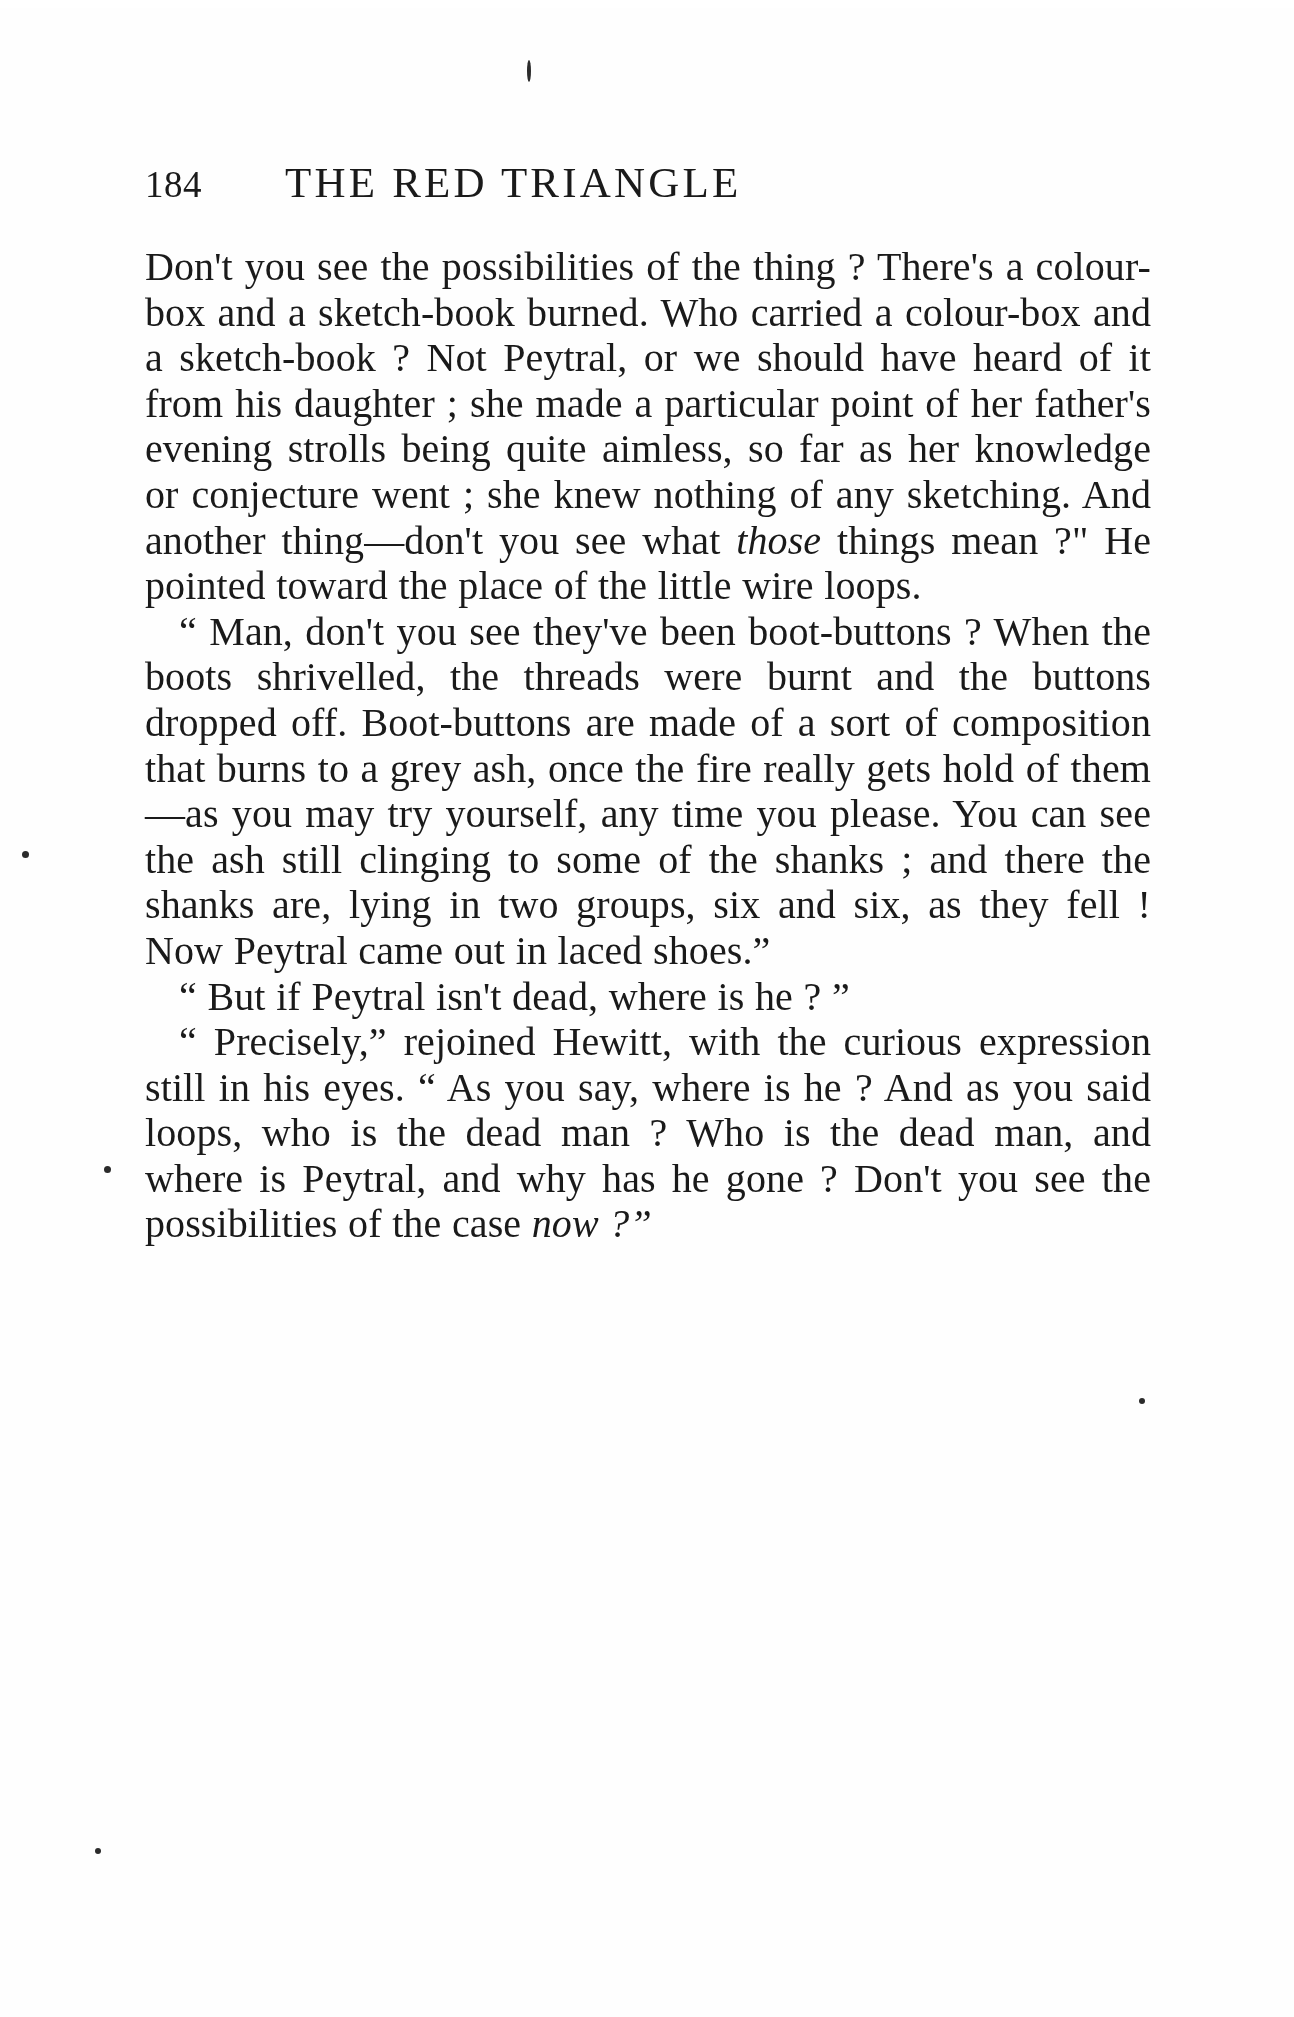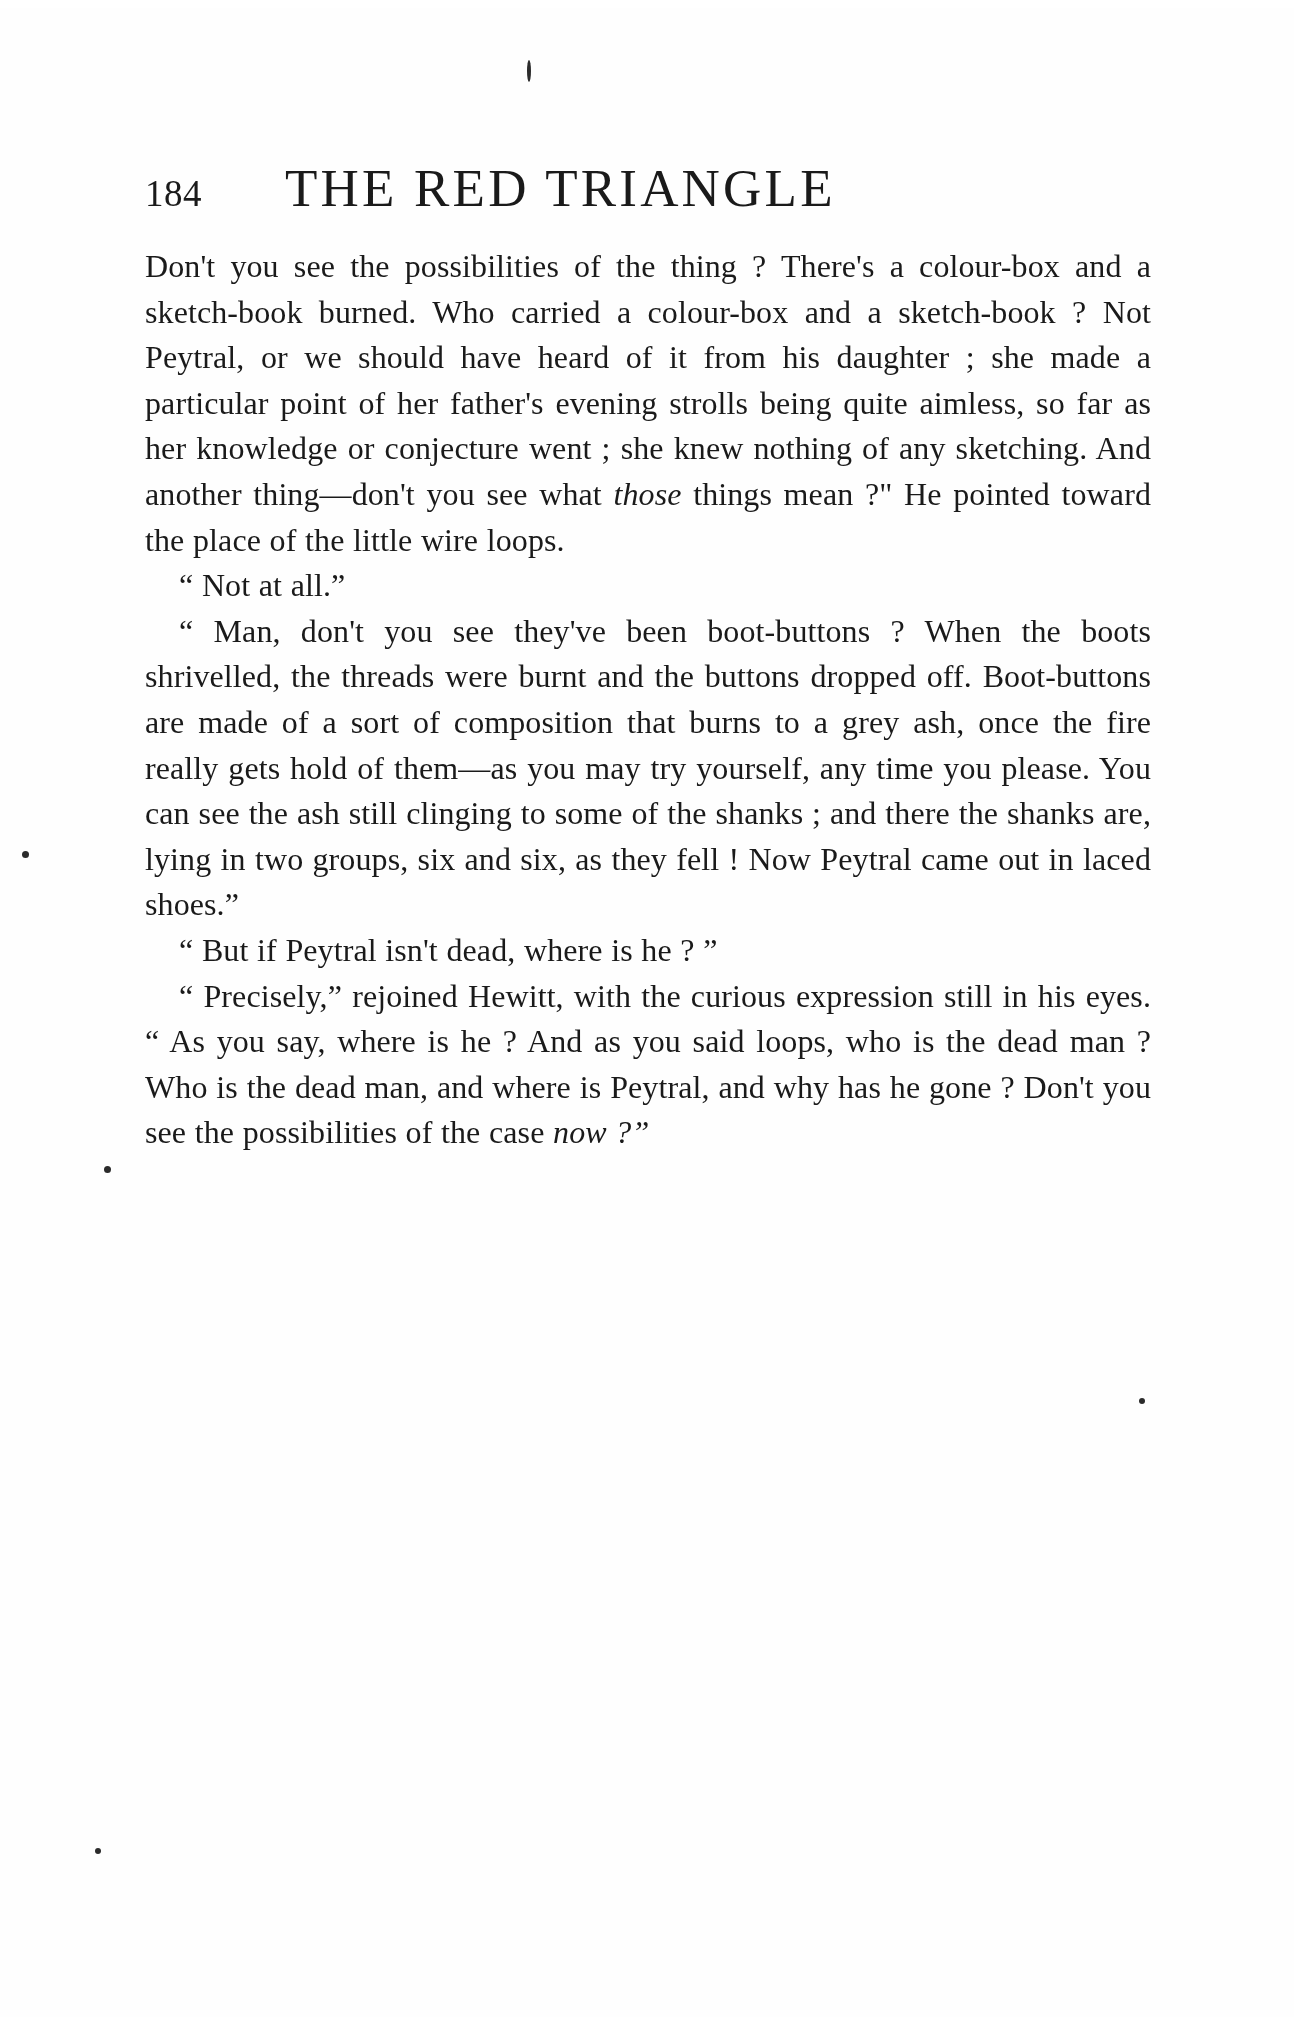--- a/index.html
+++ b/index.html
@@ -39,28 +39,28 @@
     font-family: "Liberation Serif", serif;
     font-size: 37px;
     letter-spacing: 0.5px;
     width: 140px;
     flex: 0 0 140px;
     line-height: 1;
     padding-top: 6px;
   }
   .running-head {
     font-family: "Liberation Serif", serif;
-    font-size: 53px;
+    font-size: 43px;
     letter-spacing: 3.2px;
     font-weight: 400;
     white-space: nowrap;
   }
   p.para {
     margin: 0 4px 0 0;
-    font-size: 32px;
+    font-size: 40px;
     line-height: 45.6px;
     text-align: justify;
     text-justify: inter-word;
     letter-spacing: 0.1px;
     word-spacing: 0.5px;
   }
   p.indent {
     text-indent: 34px;
   }
   .it {
@@ -95,20 +95,19 @@
 
   <div class="content">
 
     <div class="header">
       <div class="folio">184</div>
       <div class="running-head">THE RED TRIANGLE</div>
     </div>
 
     <div>
       <p class="para" id="p1"><span>Don't you see the possibilities of the thing ?   There's a colour-box and a sketch-book burned.   Who carried a colour-box and a sketch-book ?   Not Peytral, or we should have heard of it from his daughter ; she made a particular point of her father's evening strolls being quite aimless, so far as her knowledge or conjecture went ; she knew nothing of any sketching.   And another thing—don't you see what </span><span class="it">those</span><span> things  mean ?"    He pointed toward the place of the little wire loops.</span></p>
-      <p class="para indent" id="p2"><span>“ Not at all.”</span></p>
       <p class="para indent" id="p3"><span>“ Man, don't you see they've been boot-buttons ?  When the boots shrivelled, the threads were burnt and the buttons dropped off.   Boot-buttons are made of a sort of composition that burns to a grey ash, once the fire really gets hold of them—as you may try yourself, any time you please.   You can see the ash still clinging to some of the shanks ; and there the shanks are, lying in two groups, six and six, as they fell !   Now Peytral came out in laced shoes.”</span></p>
       <p class="para indent" id="p4"><span>“ But if Peytral isn't dead, where is he ? ”</span></p>
       <p class="para indent" id="p5"><span>“ Precisely,” rejoined Hewitt, with the curious expression still in his eyes.   “ As you say, where is he ?  And as you said loops, who is the dead man ?  Who is the dead man, and where is Peytral, and why has he gone ?   Don't you see the possibilities of the case </span><span class="bold-it">now ?”</span></p>
     </div>
 
   </div>
 </div>
 
 </body></html>

